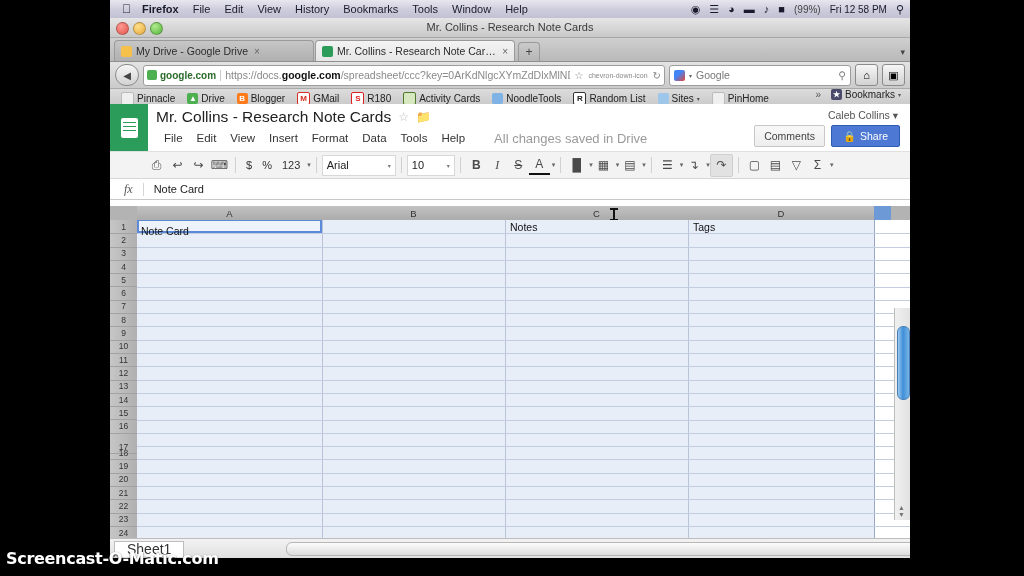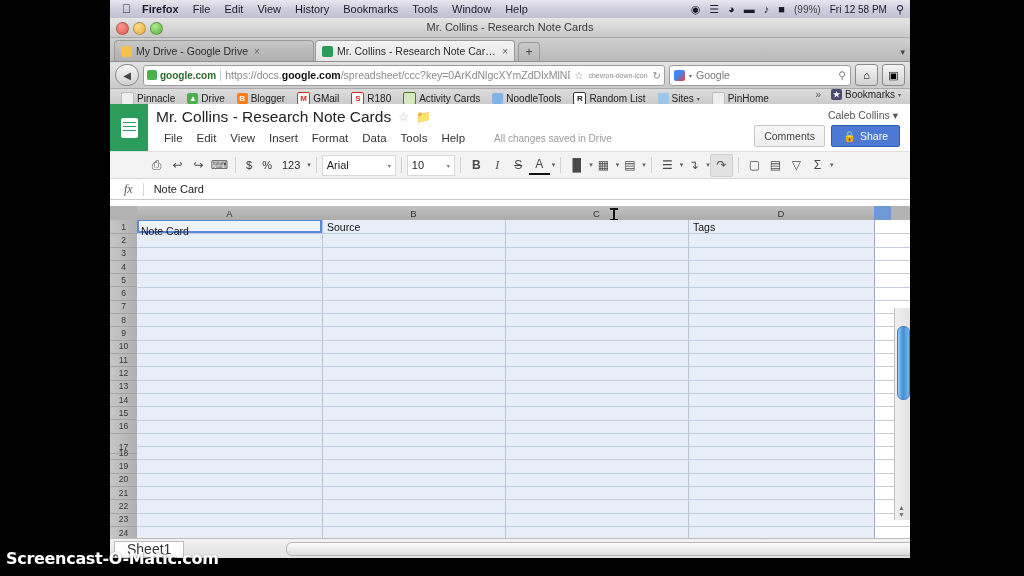--- a/index.html
+++ b/index.html
@@ -75,21 +75,21 @@
   .gslogo{position:absolute;left:0;top:0;width:38px;height:47px;background:#2b9c5a;
     display:flex;align-items:center;justify-content:center;}
   .gslogo .sheet{width:17px;height:20px;background:#fff;border-radius:2px;position:relative;}
   .gslogo .sheet:before{content:"";position:absolute;left:2px;right:2px;top:4px;height:1.5px;background:#2b9c5a;
     box-shadow:0 4px 0 #2b9c5a,0 8px 0 #2b9c5a;}
   .doctitle{position:absolute;left:46px;top:5px;font-size:15.5px;color:#222;}
   .titlerow{position:absolute;left:46px;top:4px;display:flex;align-items:center;gap:7px;}
   .titlerow .ic{color:#bdbdbd;font-size:12px;}
   .menurow{position:absolute;left:47px;top:26px;display:flex;align-items:center;gap:0;font-size:11.5px;color:#333;}
   .menurow .m{padding:2px 7px;}
-  .savedtxt{margin-left:22px;color:#9a9a9a;font-size:10px;}
+  .savedtxt{margin-left:22px;color:#9a9a9a;font-size:13px;}
   .userlabel{position:absolute;right:12px;top:5px;font-size:10.5px;color:#555;}
   .btns{position:absolute;right:10px;top:21px;display:flex;gap:6px;align-items:center;}
   .cbtn{height:20px;padding:0 9px;border:1px solid #c7c7c7;border-radius:2px;
     background:linear-gradient(to bottom,#f8f8f8,#eeeeee);font-size:10.5px;color:#444;display:flex;align-items:center;}
   .sbtn{height:20px;padding:0 11px;border:1px solid #2f5bb7;border-radius:2px;background:#4d79d4;
     color:#fff;font-size:10.5px;display:flex;align-items:center;gap:4px;}
 
   
   .gstool{height:26px;background:#f3f3f3;border-bottom:1px solid #d6d6d6;display:flex;align-items:center;
     padding-left:36px;gap:0;font-size:11px;color:#333;}
@@ -433,21 +433,21 @@
             <div class="rowline" style="top: 133px;"></div>
             <div class="rowline" style="top: 119.7px;"></div>
             <div class="rowline" style="top: 106.4px;"></div>
             <div class="rowline" style="top: 93.1px;"></div>
             <div class="rowline" style="top: 79.8px;"></div>
             <div class="rowline" style="top: 66.5px;"></div>
             <div class="rowline" style="top: 53.2px;"></div>
             <div class="rowline" style="top: 39.9px;"></div>
             <div class="rowline" style="top: 26.6px;"></div>
             <div class="rowline" style="top: 13.3px;"></div>
-          <div class="cell1" style="left:186px;width:182px;">Source</div>
+          <div class="cell1" style="left:369px;width:182px;">Notes</div>
           <div class="cell1" style="left:552px;width:185px;">Tags</div>
           <div class="selcell" style="left:0px;width:185px;">
             <span class="txt">Note Card</span>
           </div>
         </div>
         <div class="vscroll">
           <div class="vthumb"></div>
           <div class="vtrack-arrows">▲<br>▼</div>
         </div>
       </div>

